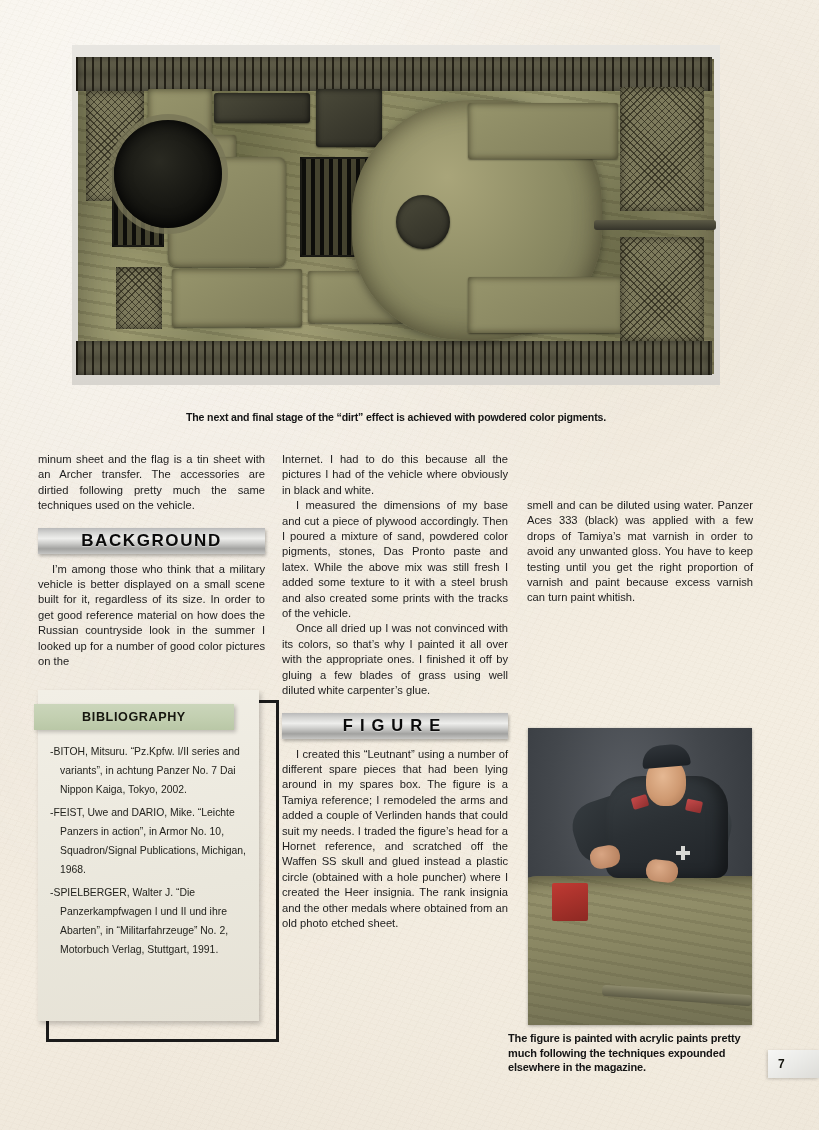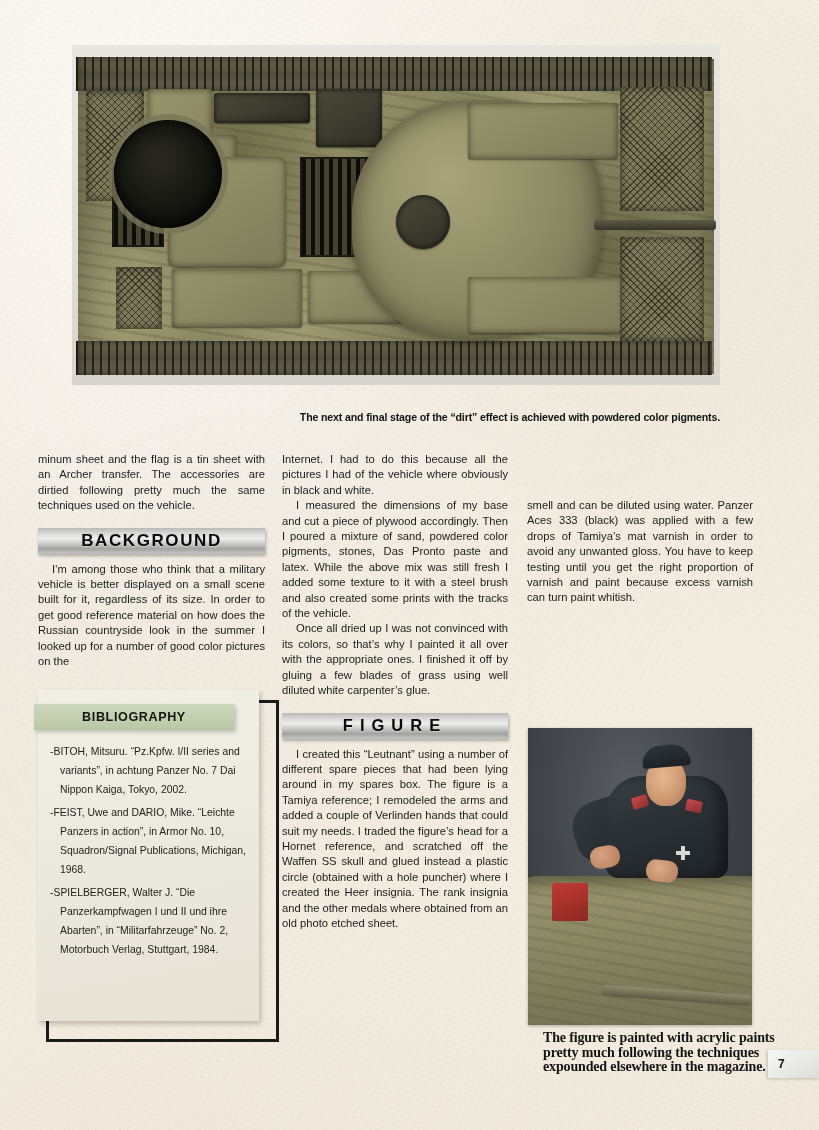--- a/index.html
+++ b/index.html
@@ -170,21 +170,21 @@
     font-family: "Liberation Sans", sans-serif;
     font-weight: 700;
     color: #141414;
     font-size: 10.6px;
     letter-spacing: -0.15px;
   }
   #photo-caption-main {
     left: 72px;
     top: 411px;
     width: 648px;
-    text-align: right;
+    text-align: center;
   }
 
   
   .col {
     position: absolute;
     top: 452px;
     font-family: "Liberation Sans", sans-serif;
     font-size: 11.2px;
     line-height: 15.4px;
     color: #1c1c1c;
@@ -392,27 +392,26 @@
   .fig-barrel {
     position:absolute;
     left: 74px; top: 262px;
     width: 150px; height: 11px;
     background: linear-gradient(180deg, #8e8b6d, #5d5b45);
     border-radius: 4px;
     transform: rotate(4deg);
   }
   #figure-caption {
     position: absolute;
-    left: 543px;
+    left: 508px;
     top: 1031px;
     width: 235px;
-    font-size: 14px;
+    font-size: 11px;
     line-height: 14.6px;
     text-align: left;
-    font-family: Liberation Serif, serif;
   }
 
   
   #page-number {
     position: absolute;
     left: 768px;
     top: 1050px;
     width: 51px;
     height: 28px;
     background: linear-gradient(150deg, #f7f7f5 0%, #e9e9e6 55%, #dddcd8 100%);
@@ -497,21 +496,21 @@
 
 <div id="bibliography-box">
   <div class="bib-shadow"></div>
   <div class="bib-paper"></div>
   <div id="bib-header">
     <span>BIBLIOGRAPHY</span>
   </div>
   <div id="bib-list">
     <div class="bib-entry">-BITOH, Mitsuru. “Pz.Kpfw. I/II series and variants”, in achtung Panzer No. 7 Dai Nippon Kaiga, Tokyo, 2002.</div>
     <div class="bib-entry">-FEIST, Uwe and DARIO, Mike. “Leichte Panzers in action”, in Armor No. 10, Squadron/Signal Publications, Michigan, 1968.</div>
-    <div class="bib-entry">-SPIELBERGER, Walter J. “Die Panzerkampfwagen I und II und ihre Abarten”, in “Militarfahrzeuge” No. 2, Motorbuch Verlag, Stuttgart, 1984.</div>
+    <div class="bib-entry">-SPIELBERGER, Walter J. “Die Panzerkampfwagen I und II und ihre Abarten”, in “Militarfahrzeuge” No. 2, Motorbuch Verlag, Stuttgart, 1991.</div>
   </div>
 </div>
 
 <div id="figure-photo">
   <div class="fig-backdrop"></div>
   <div class="fig-tankbody"></div>
   <div class="fig-redbox"></div>
   <div class="fig-hatch"></div>
   <div class="fig-arm-l"></div>
   <div class="fig-arm-r"></div>

